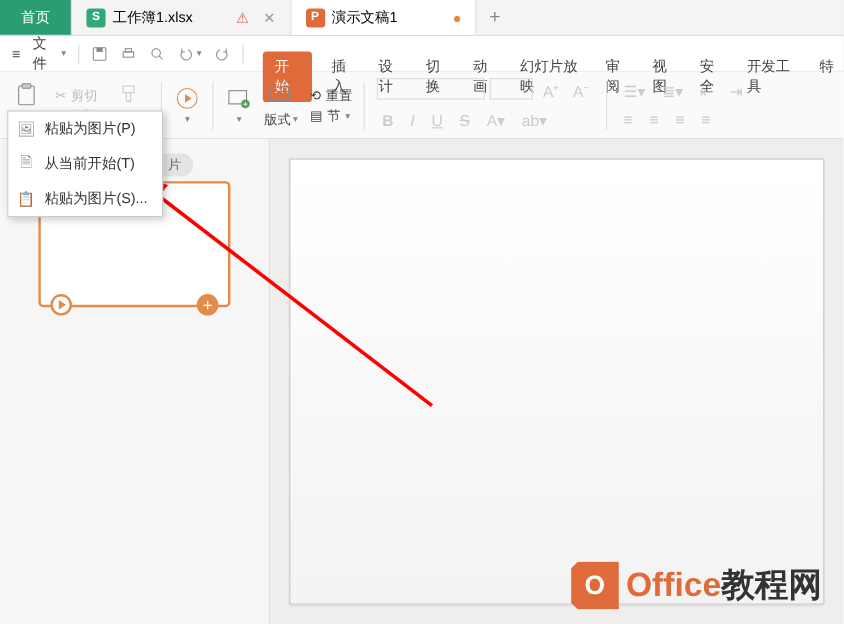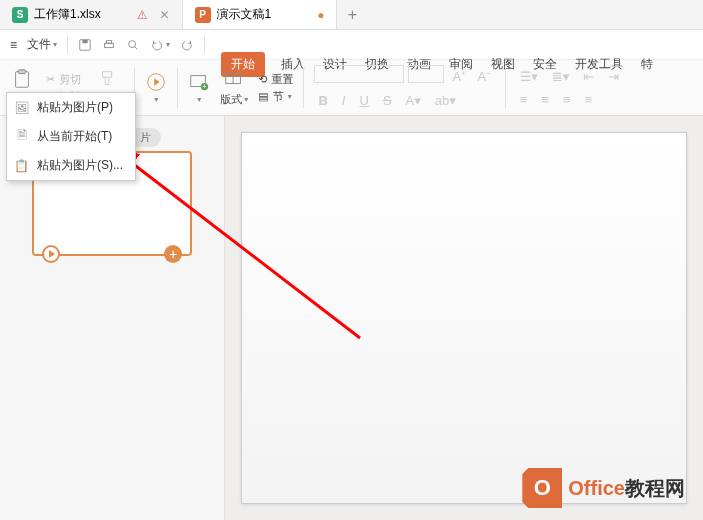--- a/index.html
+++ b/index.html
@@ -54,29 +54,32 @@
   .dropdown { position: absolute; top: 92px; left: 6px; width: 130px; background: #fff; border: 1px solid #ccc; box-shadow: 2px 2px 6px rgba(0,0,0,0.2); z-index: 10; }
   .dd-item { display: flex; align-items: center; gap: 8px; padding: 6px 8px; font-size: 12px; color: #333; cursor: pointer; }
   .dd-icon { width: 14px; height: 14px; display: inline-flex; align-items: center; justify-content: center; color: #888; }
   
   
   .arrow { position: absolute; top: 148px; left: 110px; z-index: 5; pointer-events: none; }
   
   
   .watermark { position: absolute; bottom: 12px; right: 18px; display: flex; align-items: center; gap: 6px; font-weight: bold; }
   .wm-icon { width: 40px; height: 40px; background: #e06b3a; display: flex; align-items: center; justify-content: center; color: #fff; font-size: 22px; font-weight: bold; clip-path: polygon(15% 0, 100% 0, 100% 100%, 15% 100%, 0 85%, 0 15%); }
-  .wm-text1 { color: #e06b3a; font-size: 20px; }
+  .wm-text1 { color: #e06b3a; font-size: 28px; }
   .wm-text2 { color: #2268b0; font-size: 12px; display: block; }
   
   .caret { font-size: 8px; color: #888; }
 </style>
 </head>
 <body>
 
 <div class="tabbar">
+  <div class="tab home">
+    <span>首页</span>
+  </div>
   <div class="tab">
     <span class="icon icon-s">S</span>
     <span>工作簿1.xlsx</span>
     <span class="warn">⚠</span>
     <span class="close">✕</span>
   </div>
   <div class="tab" style="background:#fff;">
     <span class="icon icon-p">P</span>
     <span>演示文稿1</span>
     <span class="dot">●</span>
@@ -122,20 +125,21 @@
         <path d="M12 3 L12 6 L9 6" fill="none" stroke="#888"></path>
       </svg>
   </span>
   <span class="sep"></span>
   <div class="ribbon-tabs">
     <span class="ribbon-tab active">开始</span>
     <span class="ribbon-tab">插入</span>
     <span class="ribbon-tab">设计</span>
     <span class="ribbon-tab">切换</span>
     <span class="ribbon-tab">动画</span>
+    <span class="ribbon-tab">幻灯片放映</span>
     <span class="ribbon-tab">审阅</span>
     <span class="ribbon-tab">视图</span>
     <span class="ribbon-tab">安全</span>
     <span class="ribbon-tab">开发工具</span>
     <span class="ribbon-tab">特</span>
   </div>
 </div>
 
 <div class="ribbon">
   <div class="rgroup">

